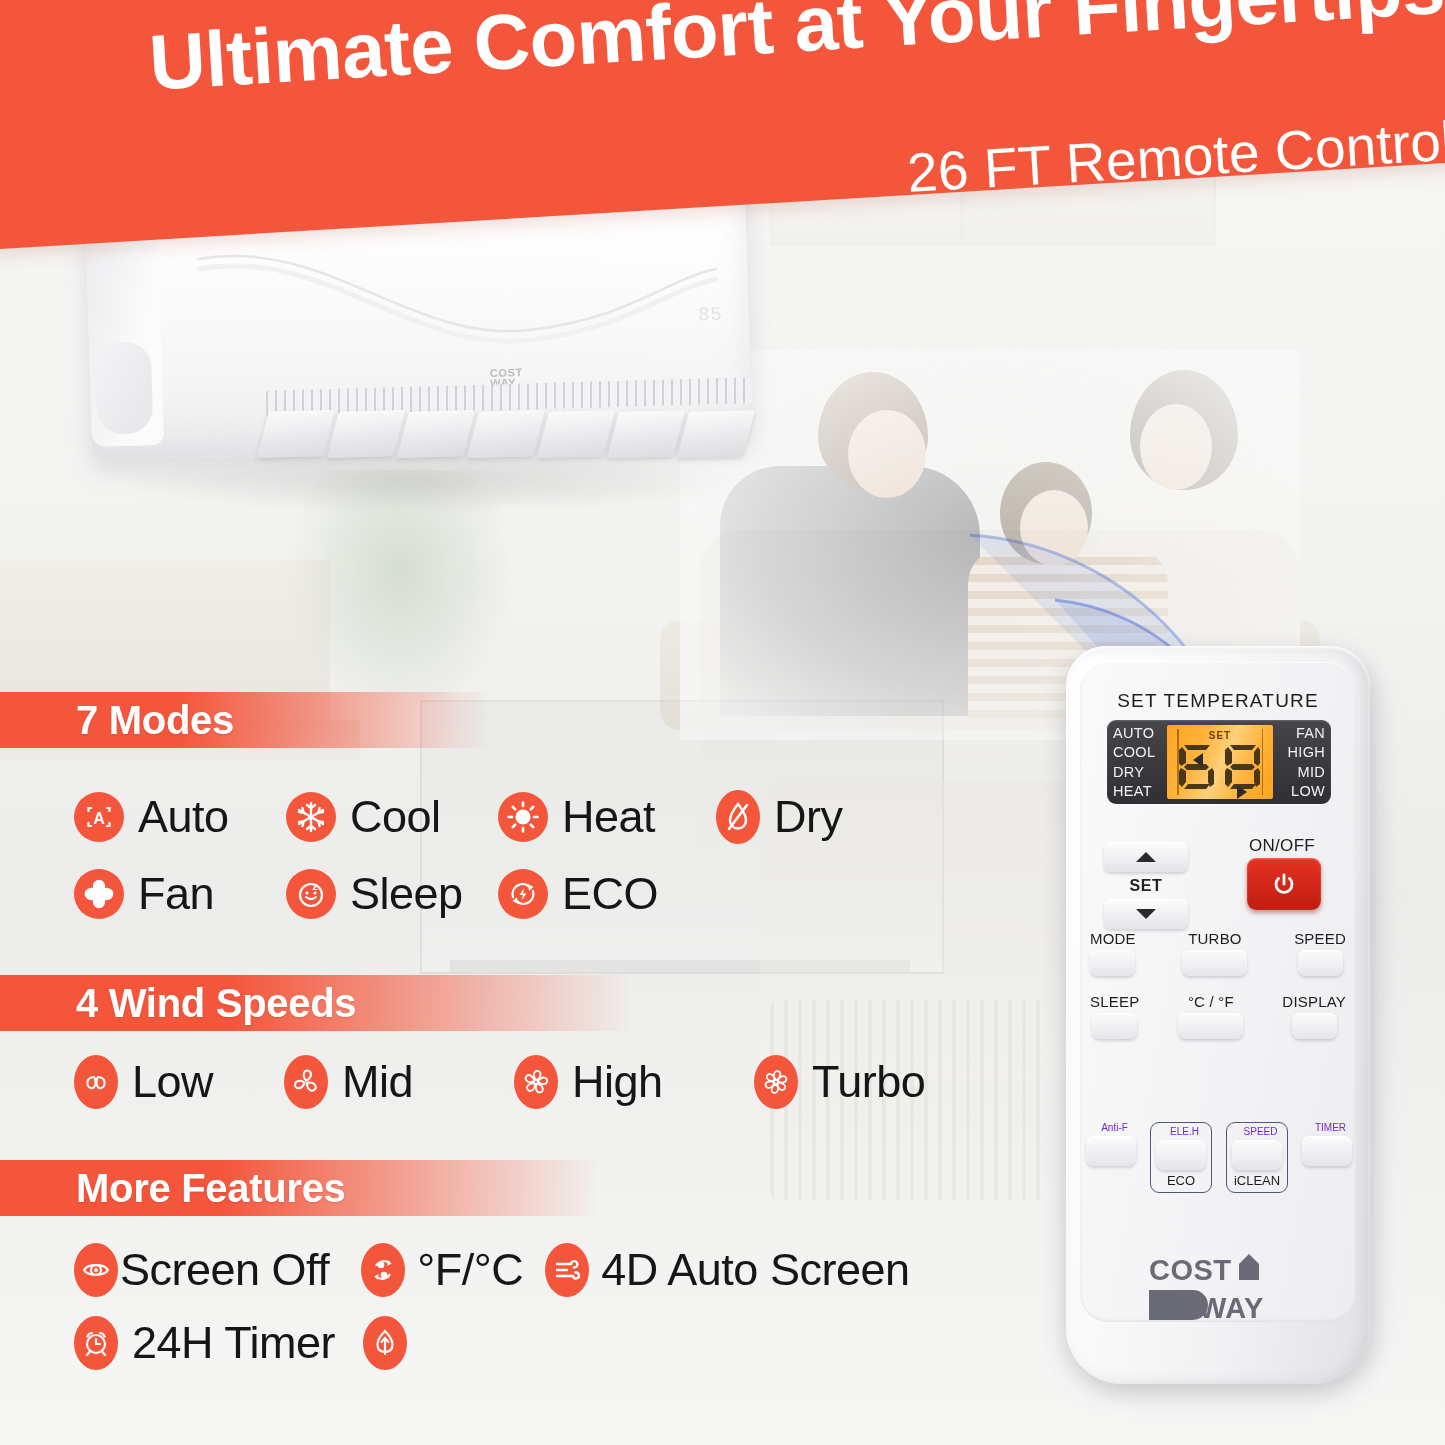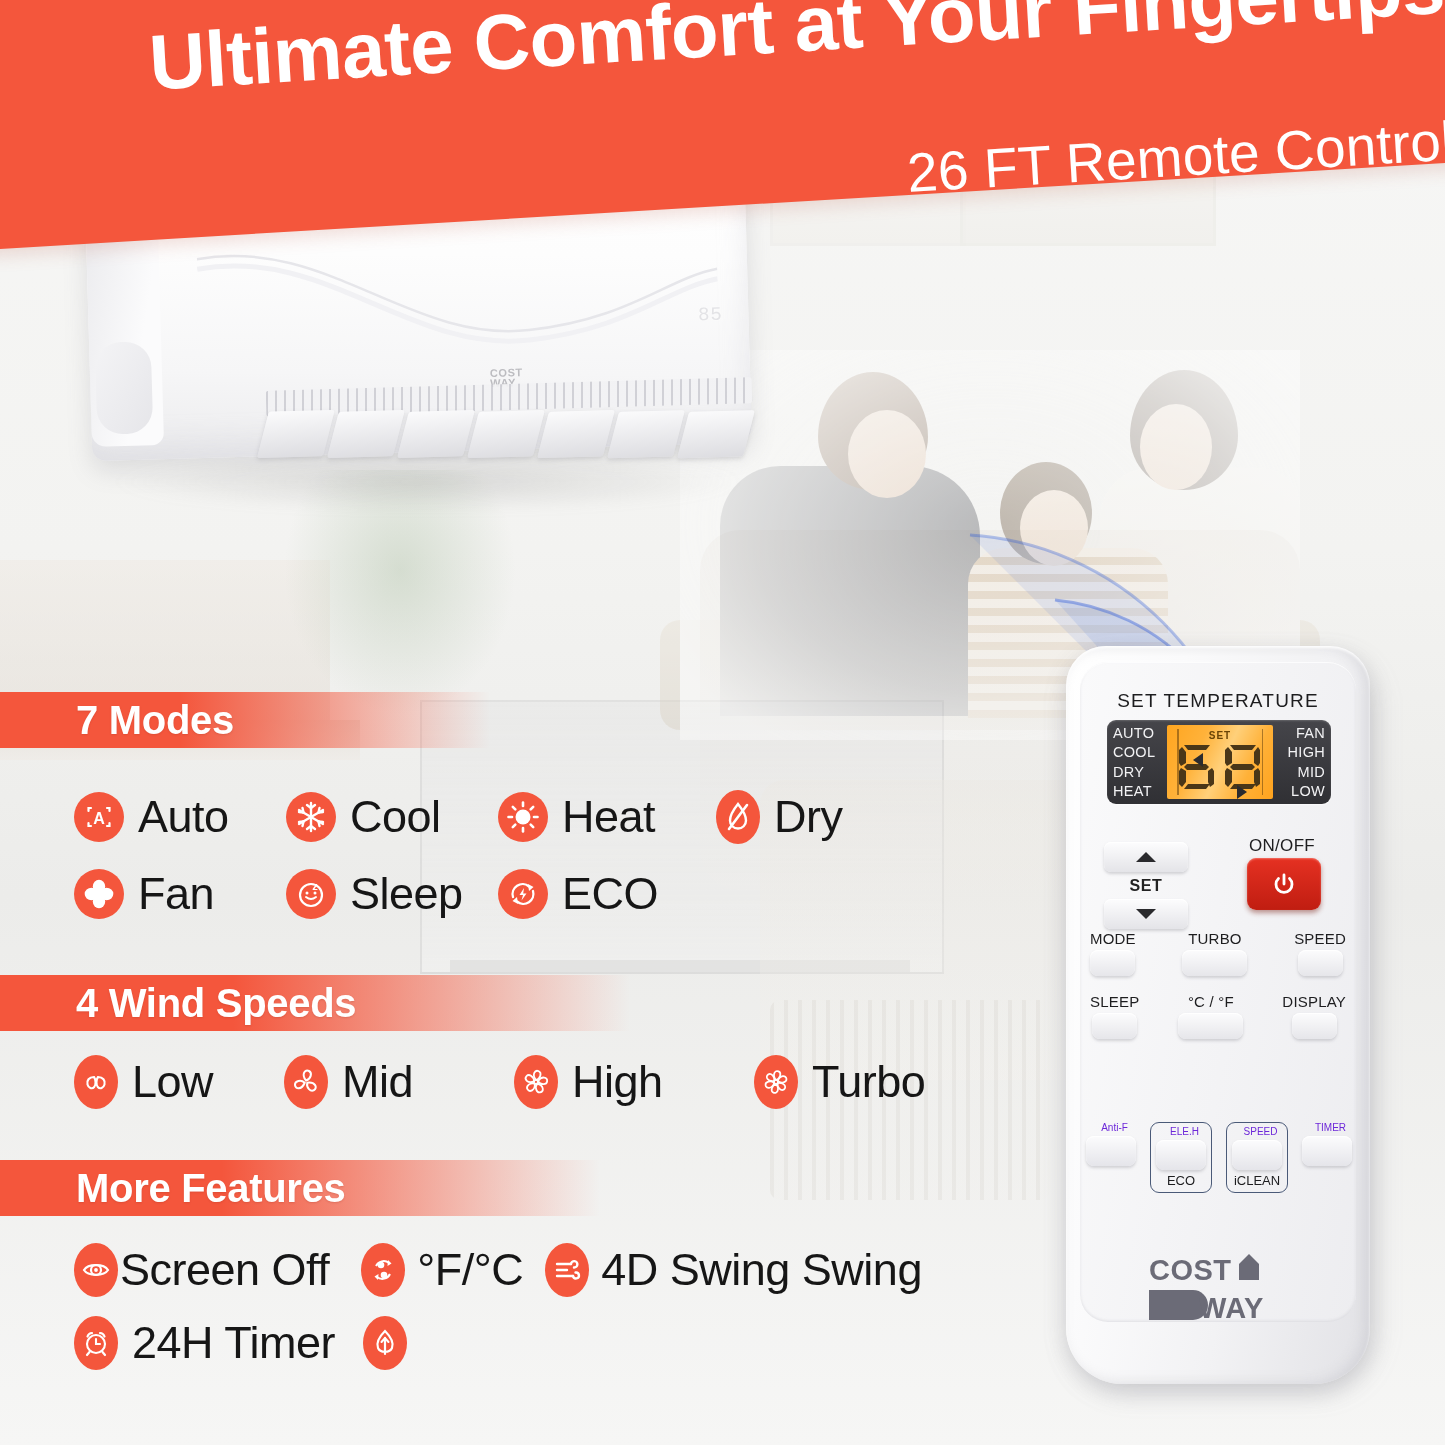--- a/index.html
+++ b/index.html
@@ -526,21 +526,21 @@
         <svg width="32" height="36" viewBox="0 0 32 36">
           <g fill="none" stroke="#fff" stroke-width="2.4" stroke-linecap="round">
             <path d="M6 12 H20"></path>
               <path d="M6 18 H16"></path>
               <path d="M6 24 H22"></path>
             <path d="M20 12 A3.2 3.2 0 1 1 23 15.5"></path>
             <path d="M22 24 A3 3 0 1 0 24.5 20.5"></path>
           </g>
         </svg>
       </div>
-      <span class="flabel" style="margin-left:12px;">4D Swing Swing</span>
+      <span class="flabel" style="margin-left:12px;">4D Auto Screen</span>
     </div>
   </div>
 
   <div class="frow" style="left:74px;top:1316px;">
     <div class="fitem" style="margin-right:28px;">
       <div class="ficon oval">
         <svg width="32" height="36" viewBox="0 0 32 36">
           <circle cx="16" cy="19" r="9" fill="none" stroke="#fff" stroke-width="2.1"></circle>
           <path d="M16 14 V19 H20" fill="none" stroke="#fff" stroke-width="2.1" stroke-linecap="round"></path>
           <g stroke="#fff" stroke-width="2.2" stroke-linecap="round" fill="none">

